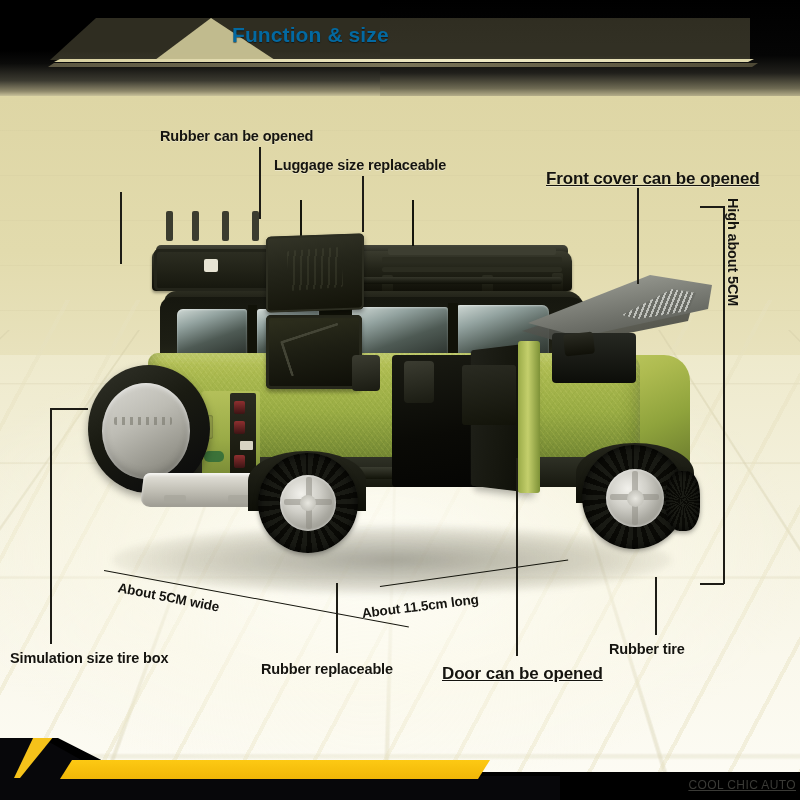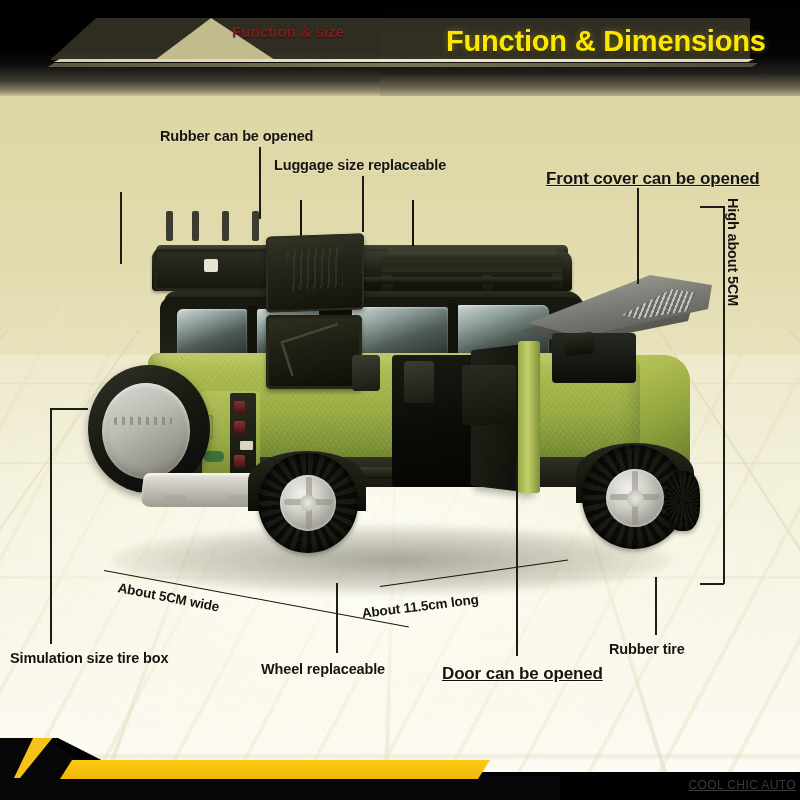--- a/index.html
+++ b/index.html
@@ -68,21 +68,21 @@
     background:linear-gradient(90deg,#d8d0a0,#efe9c4 60%,#ded7ab);
     clip-path:polygon(6px 0,700px 0,694px 3px,0 3px);
   }
   .hdr-rule2{
     position:absolute;left:48px;top:63px;width:710px;height:4px;
     background:linear-gradient(90deg,#5c5742,#7a7458 50%,#4e4936);
     clip-path:polygon(6px 0,710px 0,704px 4px,0 4px);
   }
   .hdr-sub{
     position:absolute;left:232px;top:23px;width:200px;
-    font-size:15px;font-weight:bold;color:#7f1d1d;letter-spacing:.1px;
+    font-size:21px;font-weight:bold;color:#0369a1;letter-spacing:.1px;
     text-shadow:0 1px 1px rgba(0,0,0,.5);
   }
   .hdr-title{
     position:absolute;left:446px;top:25px;
     font-size:29px;font-weight:bold;color:#fde600;letter-spacing:-0.2px;
     text-shadow:0 0 6px rgba(253,230,0,.35), 0 2px 3px rgba(0,0,0,.55);
     white-space:nowrap;
   }
 
   
@@ -469,21 +469,20 @@
   </div>
 
   <div class="header">
     <div class="hdr-black"></div>
     <div class="hdr-black-r"></div>
     <div class="hdr-band"></div>
     <div class="hdr-tri"></div>
     <div class="hdr-rule1"></div>
     <div class="hdr-rule2"></div>
     <div class="hdr-sub">Function &amp; size</div>
-    <div class="hdr-title">Function &amp; Dimensions</div>
   </div>
 
   <div class="line vline" style="left:120px;top:192px;height:72px;"></div>
 
   <div class="lbl" style="left:160px;top:128px;">Rubber can be opened</div>
   <div class="line vline" style="left:259px;top:147px;height:72px;"></div>
 
   <div class="lbl" style="left:274px;top:157px;">Luggage size replaceable</div>
   <div class="line vline" style="left:362px;top:176px;height:56px;"></div>
 
@@ -498,21 +497,21 @@
   <div class="lbl" style="left:10px;top:650px;">Simulation size tire box</div>
   <div class="line vline" style="left:50px;top:408px;height:236px;"></div>
   <div class="line hline" style="left:50px;top:408px;width:38px;"></div>
 
   <div class="lbl dim" style="left:118px;top:580px;transform:rotate(11deg);transform-origin:0 50%;">About 5CM wide</div>
   <div class="ft-line" style="left:104px;top:570px;width:310px;transform:rotate(10.5deg);transform-origin:0 50%;"></div>
   <div class="ft-line" style="left:380px;top:586px;width:190px;transform:rotate(-8deg);transform-origin:0 50%;"></div>
 
   <div class="lbl dim" style="left:362px;top:606px;transform:rotate(-7deg);transform-origin:0 50%;">About 11.5cm long</div>
 
-  <div class="lbl" style="left:261px;top:661px;">Wheel replaceable</div>
+  <div class="lbl" style="left:261px;top:661px;">Rubber replaceable</div>
   <div class="line vline" style="left:336px;top:583px;height:70px;"></div>
 
   <div class="lbl sm" style="left:442px;top:664px;">Door can be opened</div>
   <div class="line vline" style="left:516px;top:458px;height:198px;"></div>
 
   <div class="lbl" style="left:609px;top:641px;">Rubber tire</div>
   <div class="line vline" style="left:655px;top:577px;height:58px;"></div>
 
   <div class="footer">
     <div class="ft-black"></div>

